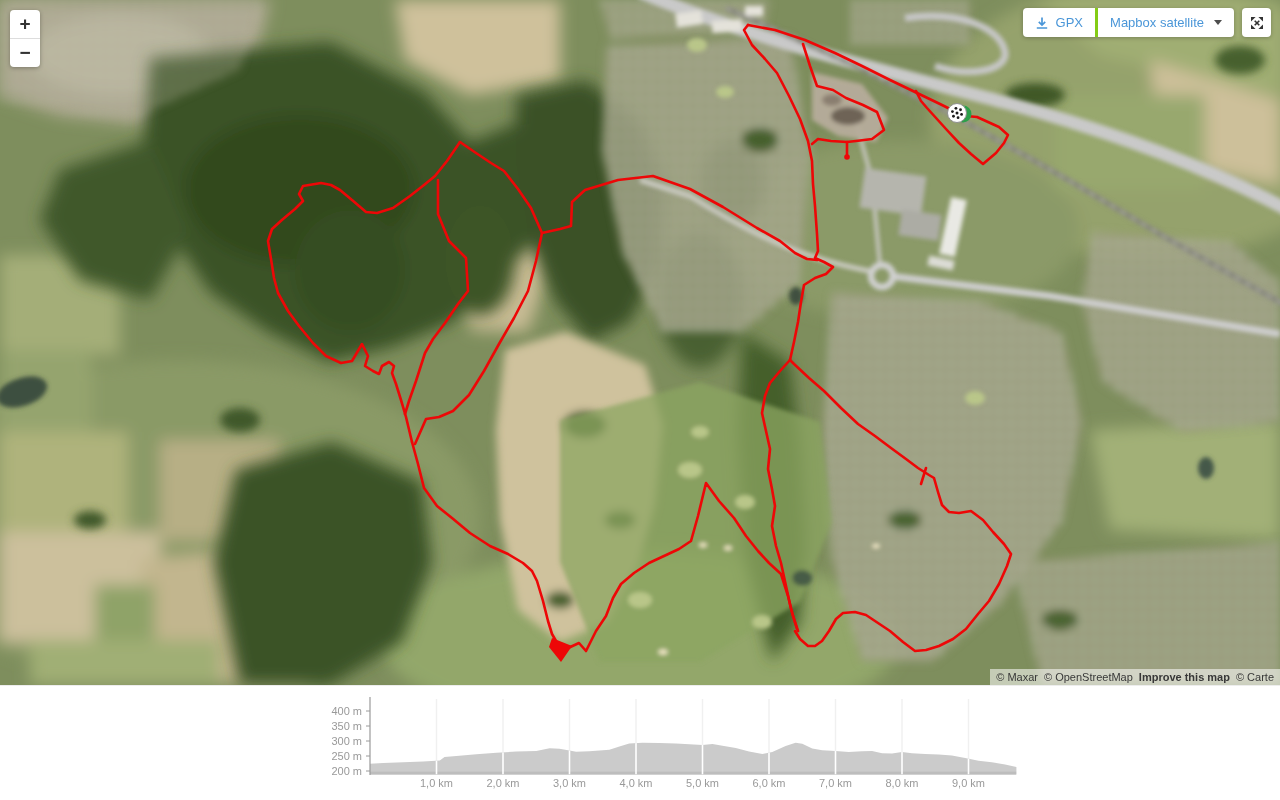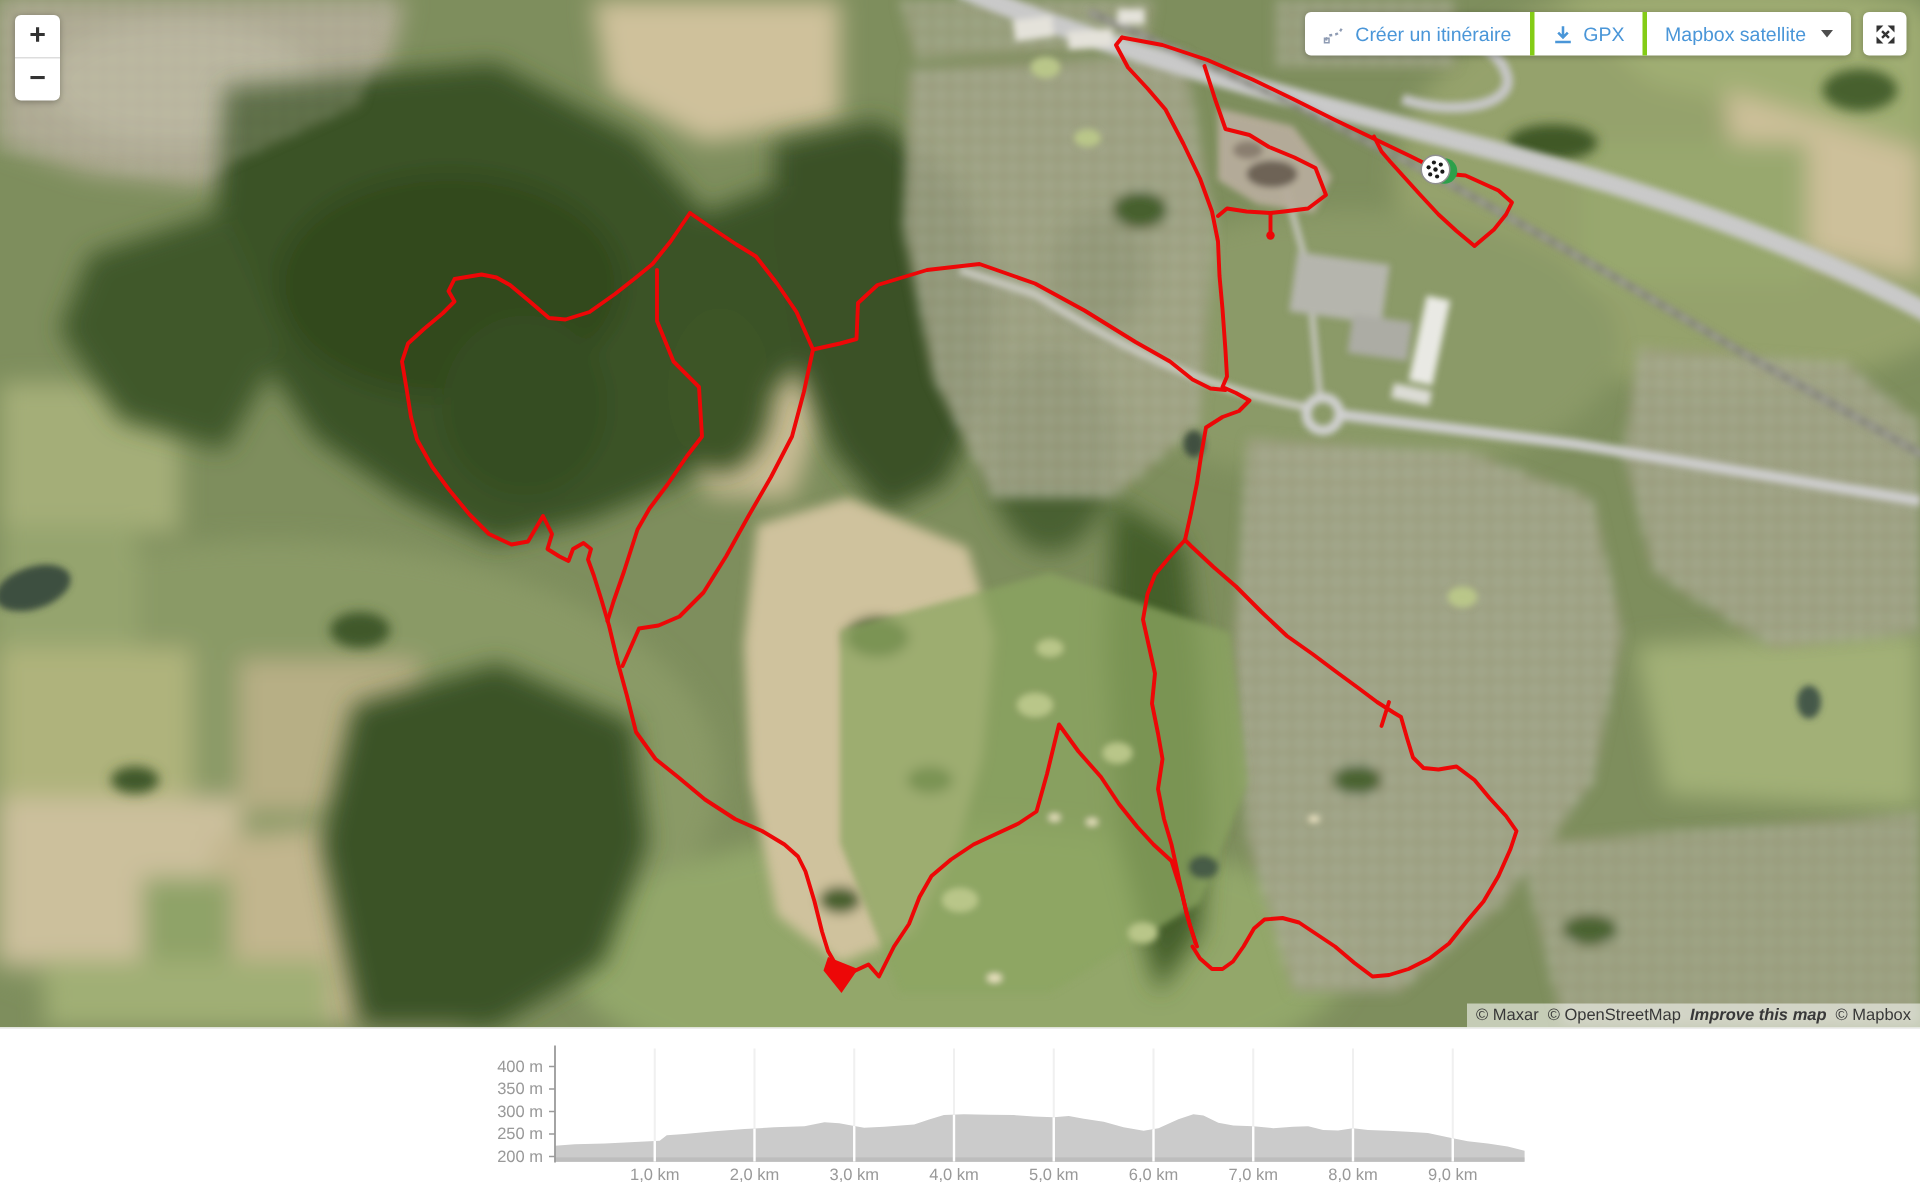--- a/index.html
+++ b/index.html
@@ -21,21 +21,21 @@
         cursor:pointer;white-space:nowrap;}
   .tbtn+.tbtn{border-left:3px solid #84cc16;}
   .caret{width:0;height:0;border-left:4px solid transparent;border-right:4px solid transparent;
          border-top:5px solid #4d4d4d;margin-left:3px;}
   .fsbtn{width:29px;height:29px;background:#fff;border-radius:4px;box-shadow:0 1px 4px rgba(0,0,0,.25);
          display:flex;align-items:center;justify-content:center;cursor:pointer;}
   
   .attr{position:absolute;right:0;bottom:0;background:rgba(255,255,255,.55);padding:2px 6px;
         font-size:11px;color:#383838;display:flex;gap:6px;z-index:5;}
   .attr span{cursor:pointer;}
-  .attr .improve{font-weight:bold;font-style:italic;}
+  .attr .improve{font-weight:bold;}
   
   .panel{position:absolute;left:0;top:685px;width:1280px;height:115px;background:#fff;
          border-top:1px solid #ededed;padding-left:48px;}
   #elev-svg{display:block;}
   #elev-svg text{font-family:"Liberation Sans",sans-serif;}
 </style>
 </head>
 <body>
 
 <div class="stage">
@@ -190,27 +190,20 @@
     </svg>
 
     <div class="zoomctl">
       <div class="zbtn">+</div>
       <div class="zbtn">−</div>
     </div>
 
     <div class="topbar">
       <div class="btngroup">
         <div class="tbtn">
-          <svg width="15" height="15" viewBox="0 0 15 15">
-            <path d="M2,12 C4,5 9,12 13,3" stroke="#8e9bb3" stroke-width="1.6" fill="none" stroke-dasharray="2 2"></path>
-            <rect x="1" y="10.5" width="3" height="3" fill="none" stroke="#8e9bb3" stroke-width="1"></rect>
-          </svg>
-          <span>Créer un itinéraire</span>
-        </div>
-        <div class="tbtn">
           <svg width="14" height="14" viewBox="0 0 14 14">
             <path d="M7,1.5 L7,8.5 M3.8,5.8 L7,9 10.2,5.8 M1.8,12 L12.2,12" stroke="#4a96d8" stroke-width="1.7" fill="none"></path>
           </svg>
           <span>GPX</span>
         </div>
         <div class="tbtn">
           <span>Mapbox satellite</span>
           <span class="caret"></span>
         </div>
       </div>
@@ -222,21 +215,21 @@
           <polygon points="2,14 2,9.4 6.6,14" fill="#333"></polygon>
           <polygon points="14,14 9.4,14 14,9.4" fill="#333"></polygon>
         </svg>
       </div>
     </div>
 
     <div class="attr">
       <span>© Maxar</span>
       <span>© OpenStreetMap</span>
       <span class="improve">Improve this map</span>
-      <span>© Mapbox</span>
+      <span>© Carte</span>
     </div>
   </div>
 
   <div class="panel">
     <svg id="elev-svg" width="1280" height="115" viewBox="0 0 1280 115">
         <line x1="388.5" y1="13" x2="388.5" y2="88.5" stroke="#f0f0f0" stroke-width="1.4"></line>
         <line x1="455" y1="13" x2="455" y2="88.5" stroke="#f0f0f0" stroke-width="1.4"></line>
         <line x1="521.5" y1="13" x2="521.5" y2="88.5" stroke="#f0f0f0" stroke-width="1.4"></line>
         <line x1="588" y1="13" x2="588" y2="88.5" stroke="#f0f0f0" stroke-width="1.4"></line>
         <line x1="654.5" y1="13" x2="654.5" y2="88.5" stroke="#f0f0f0" stroke-width="1.4"></line>

